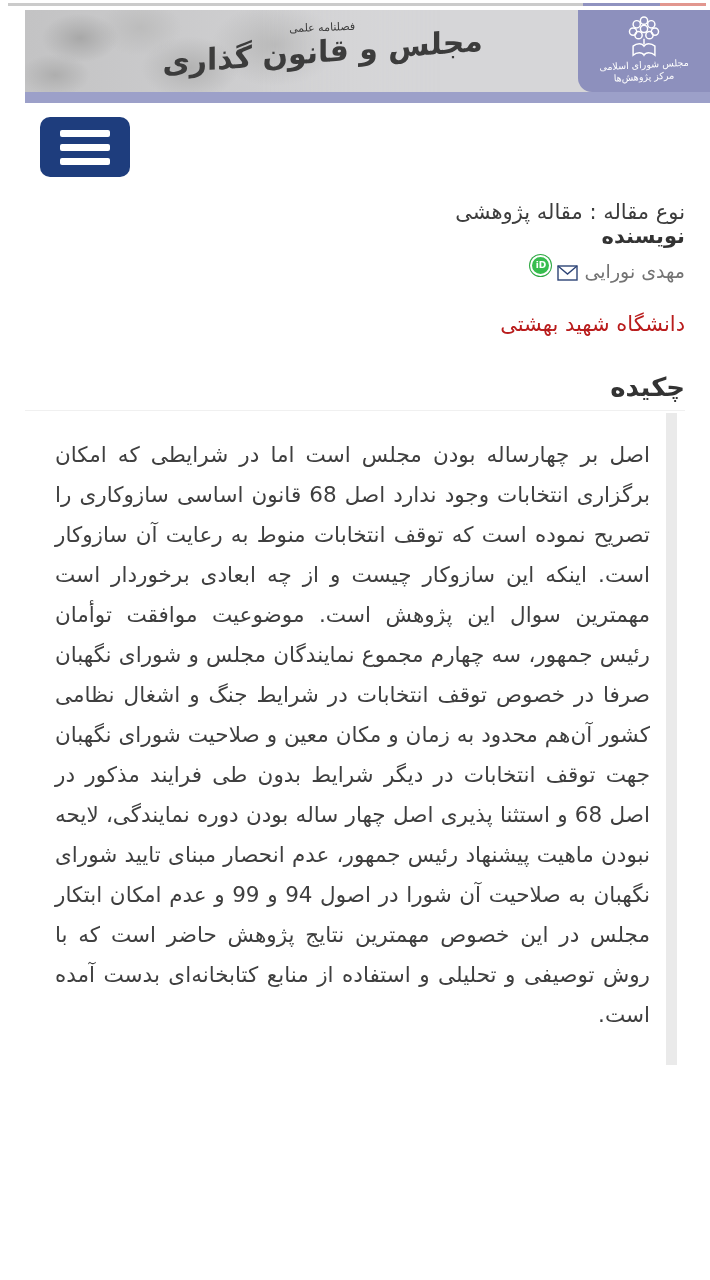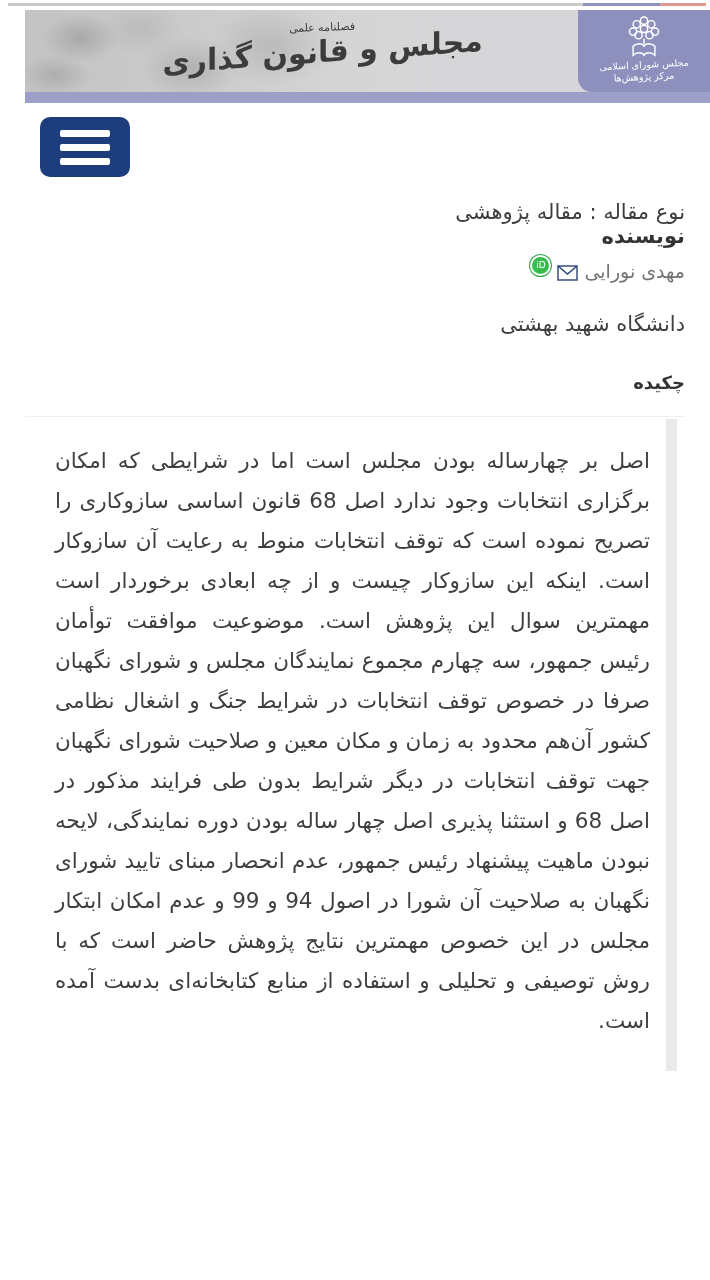--- a/index.html
+++ b/index.html
@@ -45,25 +45,25 @@
   
   .content { position:absolute; top:177px; left:0; right:0; padding:0 25px; }
   .article-title { margin-top:62px; font-size:28px; font-weight:bold; color:#3a3a3a;
     line-height:52px; text-align:justify; text-align-last:right; }
   .article-type { margin-top:23px; font-size:21px; color:#3d3d3d; }
   .author-heading { font-size:21px; font-weight:bold; color:#333333; }
   .author-row { margin-top:12px; display:flex; align-items:center; justify-content:flex-start; gap:6px; }
   .author-name { font-size:19px; color:#737373; text-decoration:none; cursor:pointer;text-align:center; }
   .email-icon { cursor:pointer; position:relative; top:2px; }
   .orcid-icon { width:21px; height:21px; border-radius:50%; background:#37bd4e; color:#ffffff;
-    font-size:9px; font-weight:normal; display:inline-flex; align-items:center; justify-content:center;
+    font-size:9px; font-weight:bold; display:inline-flex; align-items:center; justify-content:center;
     cursor:pointer; position:relative; top:-6px; border:2px solid #ffffff; box-shadow:0 0 0 1px #2ea843; }
-  .affiliation { margin-top:30px; font-size:21px; color:#404040; }
-  .abstract-heading { margin-top:36px; font-size:18px; font-weight:bold; color:#333333;
-    padding-bottom:23px; border-bottom:1px solid #f0f0f0; }
+  .affiliation { margin-top:30px; font-size:21px; color:#b91c1c; }
+  .abstract-heading { margin-top:36px; font-size:26px; font-weight:bold; color:#333333;
+    padding-bottom:8px; border-bottom:1px solid #f0f0f0; }
   .abstract-quote { margin-top:2px; margin-left:30px; margin-right:8px;
     border-right:11px solid #eaeaea; padding:22px 16px 30px 0; min-height:630px; }
   .abstract-text { font-size:21.5px; line-height:40px; color:#3f3f3f;
     text-align:justify; text-align-last:right; }
 </style>
 </head>
 <body>
 
 <div class="topline"></div>
 

